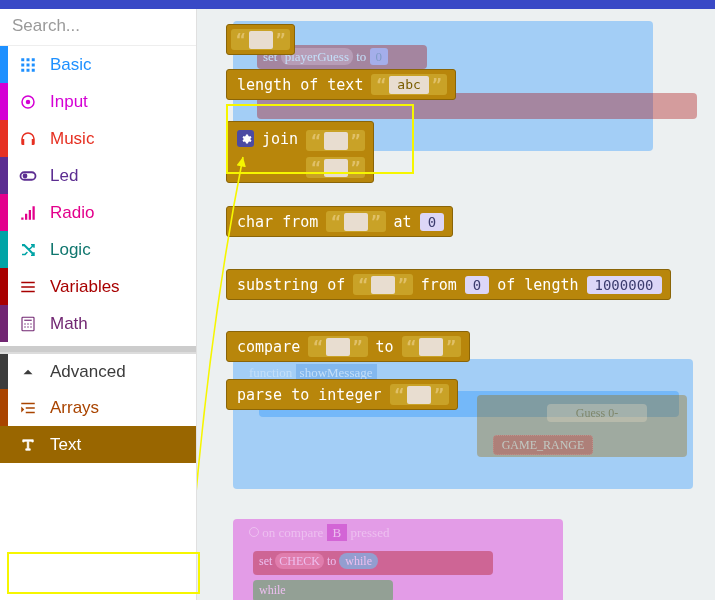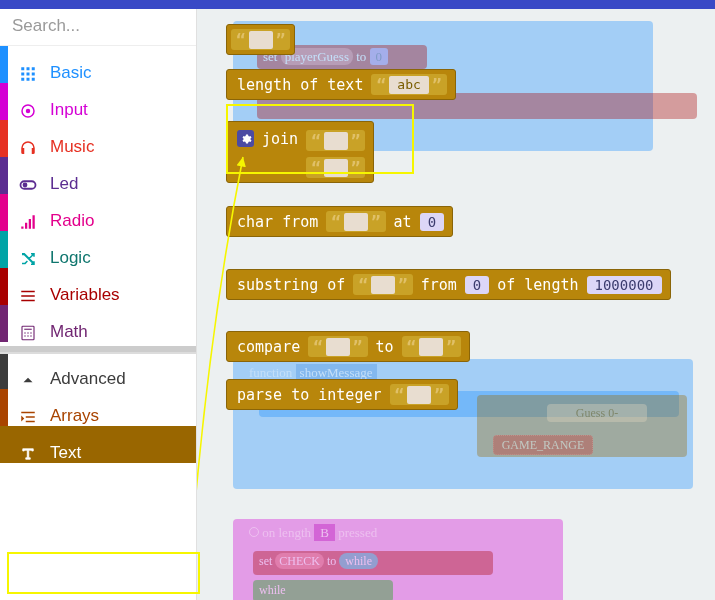--- a/index.html
+++ b/index.html
@@ -5,21 +5,21 @@
   * { box-sizing: border-box; margin: 0; padding: 0; }
   body { font-family: -apple-system, "Segoe UI", sans-serif; width: 715px; height: 600px; overflow: hidden; background: #fff; position: relative; }
   .topbar { height: 9px; background: #3949c6; }
   .layout { display: flex; height: calc(100% - 9px); }
   .sidebar { width: 197px; background: #fff; border-right: 1px solid #e0e0e0; display: flex; flex-direction: column; }
   .search-row { display: flex; align-items: center; padding: 6px 12px 8px; gap: 8px; border-bottom: 1px solid #eee; }
   .search-input { flex: 1; border: none; outline: none; font-size: 17px; color: #888; background: transparent; }
   .search-input::placeholder { color: #9a9a9a; }
   .search-icon svg { width: 18px; height: 18px; fill: #777; }
   .cat-list { flex: 1; overflow: auto; }
-  .cat { display: flex; align-items: flex-end; height: 37px; cursor: pointer; position: relative; }
+  .cat { display: flex; align-items: center; height: 37px; cursor: pointer; position: relative; }
   .cat .stripe { width: 8px; height: 100%; }
   .cat .ico { width: 24px; display: flex; justify-content: center; margin-left: 8px; margin-right: 10px; }
   .cat .lbl { font-size: 17px; }
   .adv-sep { height: 6px; background: #ccc; margin: 4px 0 0 0; position: relative; }
   .adv-sep::after{ content:''; position:absolute; bottom:-37px; left:6px; right:0; height:37px; border-top:1px solid transparent;}
   .cat.advanced { border-top: 2px solid #dcdcdc; margin-top:0px }
   .cat.text-active { background: #996600; color: #fff; }
   .cat.text-active .lbl { color:#fff; }
   .cat.text-active .ico svg { fill:#fff; stroke:#fff; }
   .c-basic .stripe{background:#1E90FF}.c-basic .lbl{color:#1E90FF}
@@ -199,21 +199,21 @@
       <div class="bg-block" style="left:36px;top:12px;width:420px;height:130px;background:#1e90ff"></div>
       <div class="bg-block" style="left:60px;top:36px;width:170px;height:24px;background:#a80000;color:#fff;font:13px Consolas;padding:4px 6px"><span>set</span> <span style="background:#d44;padding:1px 4px;border-radius:8px">playerGuess</span> <span>to</span> <span style="background:#a874d6;color:#3b3b6d;padding:1px 6px;border-radius:3px">0</span></div>
       <div class="bg-block" style="left:60px;top:84px;width:440px;height:26px;background:#a80000"></div>
       <div class="bg-block" style="left:36px;top:350px;width:460px;height:130px;background:#1e90ff"></div>
       <div class="bg-block" style="left:52px;top:356px;width:200px;height:20px;color:#fff;font:13px Consolas;background:transparent"><span>function</span> <span style="background:#4a90e2;padding:1px 4px">showMessage</span></div>
       <div class="bg-block" style="left:62px;top:382px;width:420px;height:26px;background:#1E90FF"></div>
       <div class="bg-block" style="left:280px;top:386px;width:210px;height:62px;background:#996600"></div>
       <div class="bg-block" style="left:350px;top:395px;width:100px;height:18px;background:#e6d8c0;font:12px Consolas;color:#7a5e00;text-align:center;padding-top:2px"><span>Guess 0-</span></div>
       <div class="bg-block" style="left:296px;top:426px;width:100px;height:20px;background:#c33;border:1px dotted #f66;color:#fff;font:12px Consolas;text-align:center;padding-top:2px">GAME_RANGE</div>
       <div class="bg-block" style="left:36px;top:510px;width:330px;height:85px;background:#D400D4"></div>
-      <div class="bg-block" style="left:52px;top:516px;width:250px;height:20px;color:#fff;font:13px Consolas;background:transparent"><span style="border:1px solid #fff;border-radius:50%;width:10px;height:10px;display:inline-block"></span> <span>on length</span> <span style="background:#b800b8;padding:1px 6px">B</span> <span>pressed</span></div>
+      <div class="bg-block" style="left:52px;top:516px;width:250px;height:20px;color:#fff;font:13px Consolas;background:transparent"><span style="border:1px solid #fff;border-radius:50%;width:10px;height:10px;display:inline-block"></span> <span>on compare</span> <span style="background:#b800b8;padding:1px 6px">B</span> <span>pressed</span></div>
       <div class="bg-block" style="left:56px;top:542px;width:240px;height:24px;background:#a80000;color:#fff;font:12px Consolas;padding:3px 6px"><span>set</span> <span style="background:#d44;padding:1px 4px;border-radius:8px">CHECK</span> <span>to</span> <span style="background:#00A4A6;padding:1px 6px;border-radius:8px">while</span></div>
       <div class="bg-block" style="left:56px;top:571px;width:140px;height:22px;background:#00AA00;color:#fff;font:12px Consolas;padding:3px 6px">while</div>
     </div>
 
     <div class="flyout">
       <div class="fb" style="left:11px; top:0px; padding:4px 4px">
         <span class="slot">
             <span class="quote">“</span>
             <span class="hole"></span>
             <span class="quote">”</span>

